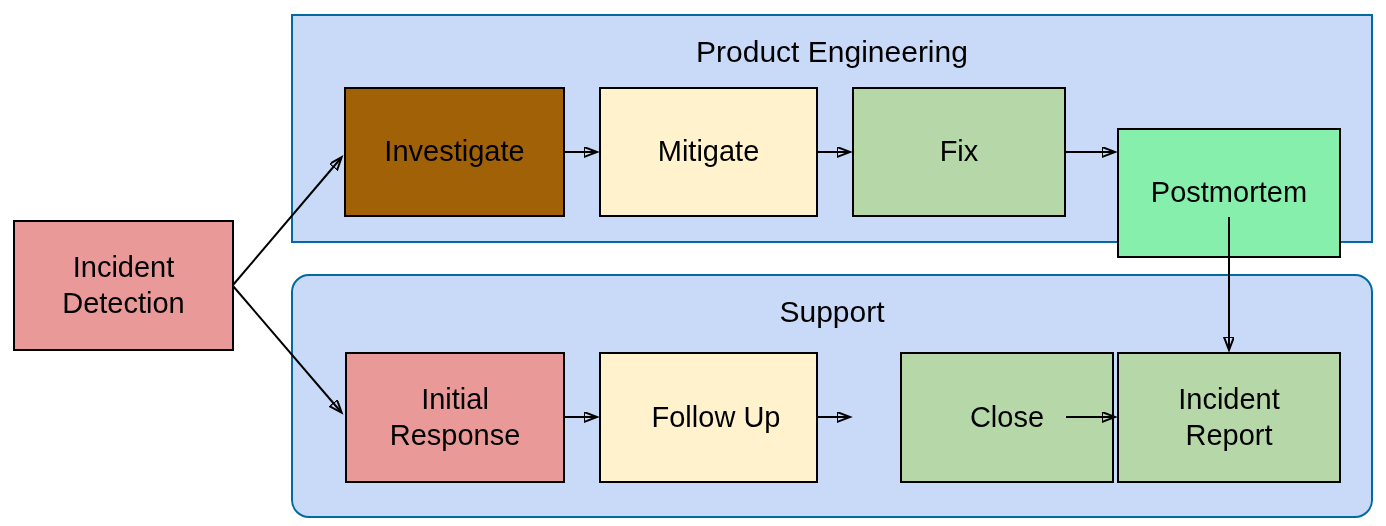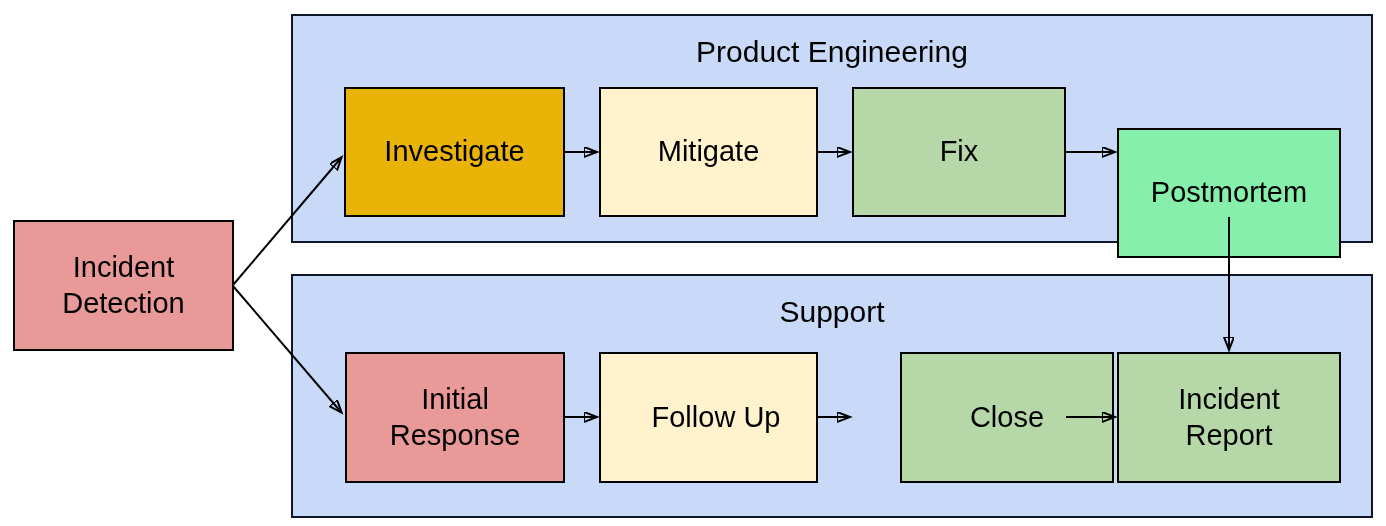--- a/index.html
+++ b/index.html
@@ -7,21 +7,21 @@
     position: relative;
     width: 1386px;
     height: 526px;
     background: #ffffff;
     font-family: "Liberation Sans", sans-serif;
     color: #000000;
     overflow: hidden;
   }
   .lane {
     position: absolute;
-    border: 2px solid #0f172a;
+    border: 2px solid #0369a1;
     box-sizing: border-box;
   }
   .lane-title {
     position: absolute;
     top: 18px;
     left: 0;
     width: 100%;
     text-align: center;
     font-size: 30px;
     line-height: 1.2;
@@ -32,21 +32,21 @@
     box-sizing: border-box;
     display: flex;
     align-items: center;
     justify-content: center;
     text-align: center;
     font-size: 29px;
     line-height: 1.22;
     white-space: pre-line;
   }
   .lane-pe      { left: 291px; top: 14px;  width: 1082px; height: 229px; }
-  .lane-support { left: 291px; top: 274px; width: 1082px; height: 244px; }
+  .lane-support { left: 291px; top: 274px; width: 1082px; height: 244px; border-radius: 18px; }
 
   .node-detect      { left: 13px;   top: 220px; width: 221px; height: 131px; }
 
   .node-investigate { left: 344px;  top: 87px;  width: 221px; height: 130px; }
   .node-mitigate    { left: 599px;  top: 87px;  width: 219px; height: 130px; }
   .node-fix         { left: 852px;  top: 87px;  width: 214px; height: 130px; }
   .node-postmortem  { left: 1117px; top: 87px;  width: 224px; height: 130px; }
 
   .node-initial     { left: 345px;  top: 352px; width: 220px; height: 131px; }
   .node-followup    { left: 599px;  top: 352px; width: 219px; height: 131px; padding-left: 15px; }
@@ -70,21 +70,21 @@
     <div class="lane-title">Product Engineering</div>
   </div>
 
   <div class="lane lane-support" style="background: rgb(201, 218, 248);">
     <div class="lane-title">Support</div>
   </div>
 
   <div class="node node-detect" style="background: rgb(234, 153, 153);">Incident
 Detection</div>
 
-  <div class="node node-investigate" style="background: #eab308;">Investigate</div>
+  <div class="node node-investigate" style="background: #a16207;">Investigate</div>
 
   <div class="node node-fix" style="background: rgb(182, 215, 168);">Fix</div>
 
   <div class="node node-mitigate" style="background: rgb(255, 242, 204);">Mitigate</div>
 
   <div class="node node-postmortem" style="background: #86efac; margin-top: 41px;">Postmortem</div>
 
   <div class="node node-initial" style="background: rgb(234, 153, 153);">Initial
 Response</div>
 

